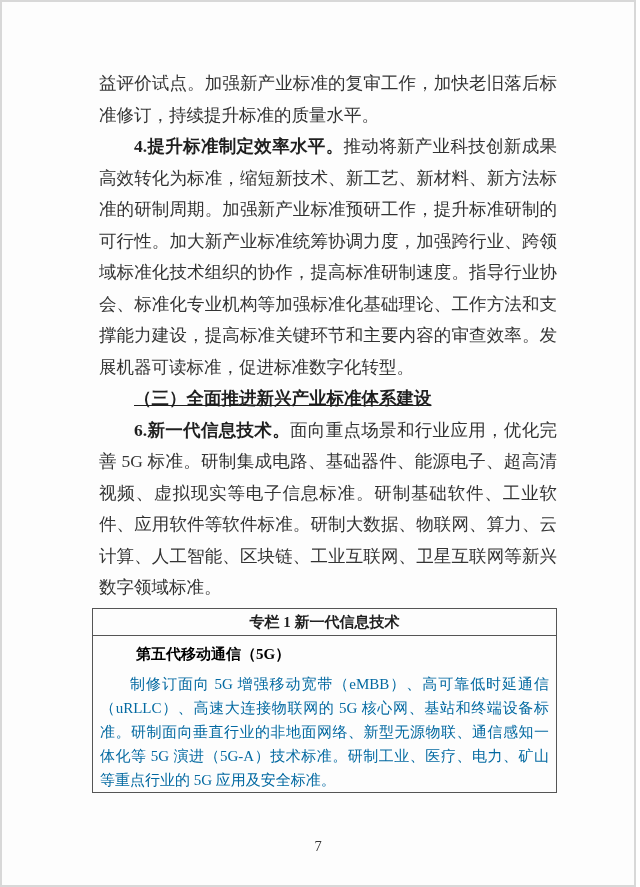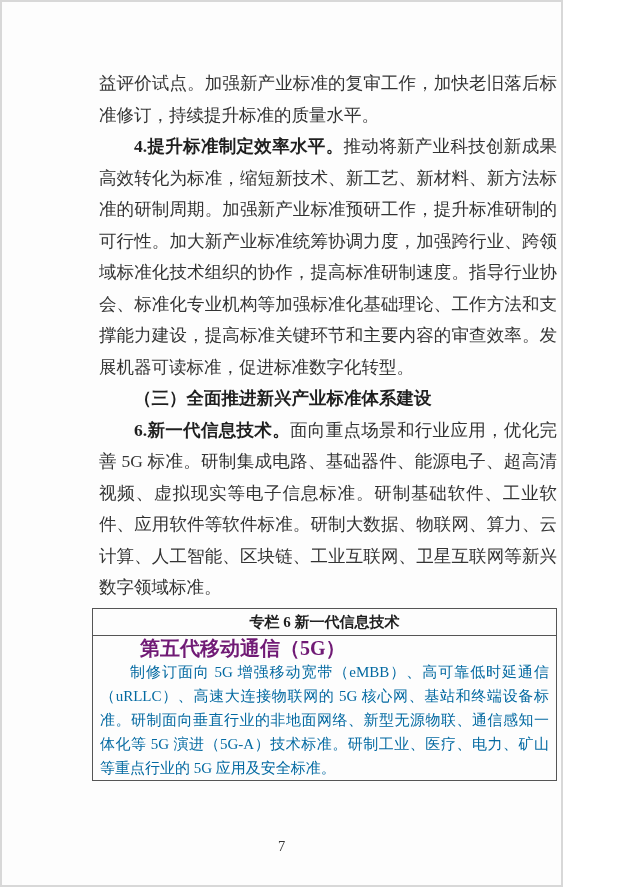--- a/index.html
+++ b/index.html
@@ -2,21 +2,21 @@
 <html><head>
 <meta charset="utf-8">
 <style>
   html, body {
     margin: 0;
     padding: 0;
     background: #ffffff;
   }
   .page {
     position: relative;
-    width: 563px;
+    width: 636px;
     height: 887px;
     box-sizing: border-box;
     background: #fdfdfd;
     border: 2px solid #d8d8d8;
     overflow: hidden;
     font-family: "Liberation Serif", "DejaVu Serif", serif;
   }
   .text-col {
     position: absolute;
     left: 97px;
@@ -36,47 +36,48 @@
   }
   .para .lead {
     font-weight: bold;
     color: #1f1f1f;
     margin-top: 32px;
   }
   .para.section-heading {
     font-weight: bold;
     color: #1f1f1f;
     text-align: left;
+    text-decoration: underline;
   }
   .column-box {
     position: relative;
     margin-left: -7px;
     margin-top: 4px;
     width: 465px;
     box-sizing: border-box;
     border: 1px solid #555555;
     background: transparent;
   }
   .box-title {
     font-size: 15px;
     font-weight: bold;
     line-height: 26px;
     text-align: center;
     color: #1f1f1f;
     border-bottom: 1px solid #555555;
     margin: 0;
   }
   .box-section-heading {
-    margin: 0;
+    margin: 6px;
     padding: 0 7px;
-    font-size: 20px;
+    font-size: 15px;
     font-weight: bold;
     line-height: 24px;
     text-indent: 2em;
-    color: #701a75;
+    color: #000000;
   }
   .box-paragraph {
     margin: 0;
     padding: 0 7px;
     font-size: 15px;
     line-height: 24px;
     text-indent: 2em;
     text-align: justify;
     color: #0369a1;
   }
@@ -104,21 +105,21 @@
       <span class="lead">4.提升标准制定效率水平。</span><span>推动将新产业科技创新成果高效转化为标准，缩短新技术、新工艺、新材料、新方法标准的研制周期。加强新产业标准预研工作，提升标准研制的可行性。加大新产业标准统筹协调力度，加强跨行业、跨领域标准化技术组织的协作，提高标准研制速度。指导行业协会、标准化专业机构等加强标准化基础理论、工作方法和支撑能力建设，提高标准关键环节和主要内容的审查效率。发展机器可读标准，促进标准数字化转型。</span>
     </p>
 
     <p class="para section-heading">（三）全面推进新兴产业标准体系建设</p>
 
     <p class="para">
       <span class="lead">6.新一代信息技术。</span><span>面向重点场景和行业应用，优化完善 5G 标准。研制集成电路、基础器件、能源电子、超高清视频、虚拟现实等电子信息标准。研制基础软件、工业软件、应用软件等软件标准。研制大数据、物联网、算力、云计算、人工智能、区块链、工业互联网、卫星互联网等新兴数字领域标准。</span>
     </p>
 
     <section class="column-box">
-      <div class="box-title">专栏 6 新一代信息技术</div>
+      <div class="box-title">专栏 1 新一代信息技术</div>
 
       <div>
         <p class="box-section-heading">第五代移动通信（5G）</p>
         <p class="box-paragraph">制修订面向 5G 增强移动宽带（eMBB）、高可靠低时延通信（uRLLC）、高速大连接物联网的 5G 核心网、基站和终端设备标准。研制面向垂直行业的非地面网络、新型无源物联、通信感知一体化等 5G 演进（5G-A）技术标准。研制工业、医疗、电力、矿山等重点行业的 5G 应用及安全标准。</p>
       </div>
 
       <div>
       </div>
     </section>
 

